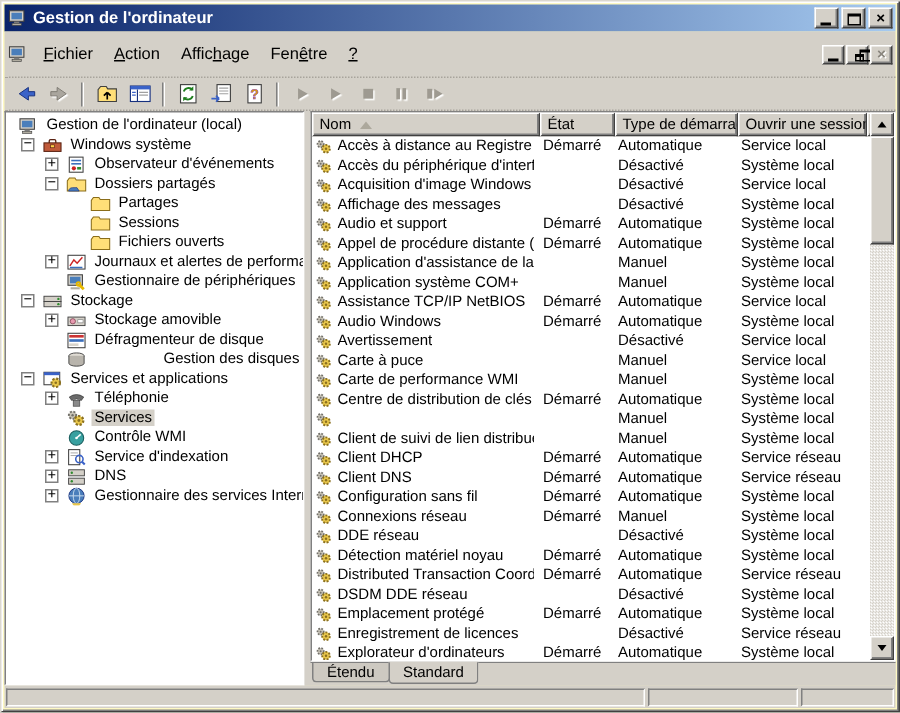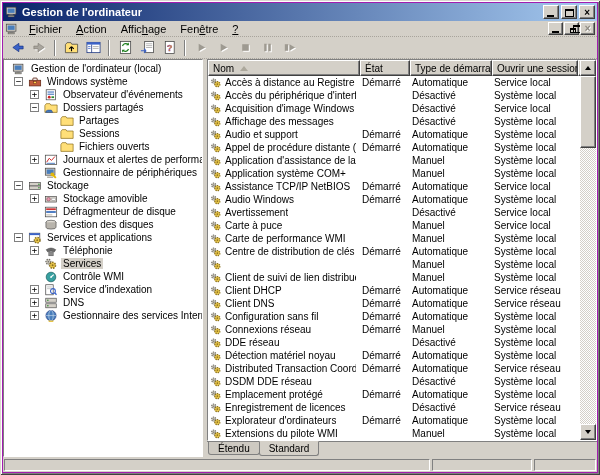--- a/index.html
+++ b/index.html
@@ -1,36 +1,36 @@
 <!DOCTYPE html>
 <html><head>
 <meta charset="utf-8">
 <style>
   *{box-sizing:border-box;margin:0;padding:0}
   html,body{width:600px;height:475px;overflow:hidden}
   body{font-family:"Liberation Sans",sans-serif;background:#d4d0c8;font-size:11px;color:#000}
-  .window{width:600px;height:475px;background:#a21caf;padding:3px;display:flex;flex-direction:column;
+  .window{width:600px;height:475px;background:#fef9c3;padding:3px;display:flex;flex-direction:column;
     box-shadow:inset 1px 1px 0 #dcd8d0, inset -1px -1px 0 #404040, inset 2px 2px 0 #fff, inset -2px -2px 0 #808080}
   
   .titlebar{flex:0 0 18px;height:18px;background:linear-gradient(90deg,#0a246a,#a6caf0);display:flex;align-items:center;padding:0 2px;gap:3px}
   .ticon{width:14px;height:14px;flex:0 0 14px}
   .ticon svg,.micon svg{width:14px;height:14px;display:block}
   .ttext{flex:1;color:#fff;font-weight:bold;font-size:11px;white-space:nowrap;overflow:hidden}
   .tbtns{display:flex;gap:2px}
   .wbtn,.cbtn{background:#d4d0c8;border:1px solid;border-color:#fff #404040 #404040 #fff;box-shadow:inset -1px -1px 0 #808080;padding:0;position:relative;font-family:inherit;cursor:default}
   .wbtn{width:16px;height:14px}
   .cbtn{width:15px;height:13px}
   .g-min{display:block;width:7px;height:2px;background:#000;margin:8px auto 0 3px}
   .g-max{display:block;width:9px;height:8px;border:1px solid #000;border-top:2px solid #000;margin:1px auto 0}
   .g-close{display:block;font-size:10px;font-weight:bold;line-height:11px;text-align:center}
   .g-restore{display:block;width:6px;height:5px;border:1px solid #000;border-top:2px solid #000;margin:4px auto 0 5px;position:relative;background:#d4d0c8}
   .g-restore::before{content:"";position:absolute;top:-5px;left:2px;width:6px;height:5px;border:1px solid #000;border-top:2px solid #000}
   .disabled-glyph{color:#8a867e;text-shadow:1px 1px 0 #fff}
   
-  .menubar{flex:0 0 16px;height:16px;display:flex;align-items:center;padding:0 2px;border-bottom:1px dotted #a8a49c;background:#d4d0c8}
+  .menubar{flex:0 0 16px;height:16px;display:flex;align-items:center;padding:15px 2px;border-bottom:1px dotted #a8a49c;background:#d4d0c8}
   .micon{width:14px;height:14px;margin-right:3px}
   .menus{display:flex}
   .menu-item{font-size:11px;padding:1px 7px;white-space:nowrap}
   .childbtns{margin-left:auto;display:flex;gap:1px}
   
   .toolbar{flex:0 0 22px;height:22px;display:flex;align-items:center;padding:0 3px;border-bottom:1px dotted #a8a49c;background:#d4d0c8}
   .tbtn{width:22px;height:20px;background:transparent;border:none;display:flex;align-items:center;justify-content:center;padding:0}
   .tbicon{width:15px;height:15px;display:block}
   .tbicon svg{width:15px;height:15px;display:block}
   .tbtn.disabled .tbicon{filter:drop-shadow(1px 1px 0 #fff)}
@@ -365,21 +365,21 @@
           <span class="ticn">
             <svg viewBox="0 0 16 16" xmlns="http://www.w3.org/2000/svg">
               <rect x="1.5" y="2.5" width="13" height="11" fill="#fff" stroke="#404040" stroke-width="0.8"></rect>
               <rect x="2.5" y="3.8" width="11" height="2" fill="#cc3333"></rect>
               <rect x="2.5" y="7" width="11" height="2" fill="#3a6ebb"></rect>
               <rect x="2.5" y="10.2" width="7" height="2" fill="#d8d4cc"></rect>
             </svg>
           </span>
           <span class="tlabel">Défragmenteur de disque</span>
         </div>
-        <div class="trow" style="padding-left: 40px;">
+        <div class="trow" style="padding-left: 40px; gap: 46px;">
           <span class="ticn">
             <svg viewBox="0 0 16 16" xmlns="http://www.w3.org/2000/svg">
               <ellipse cx="8" cy="4.8" rx="5.8" ry="2.2" fill="#e0dcd4" stroke="#404040" stroke-width="0.7"></ellipse>
               <path d="M2.2 4.8 V10.5 a5.8 2.2 0 0 0 11.6 0 V4.8" fill="#b8b4ac" stroke="#404040" stroke-width="0.7"></path>
             </svg>
           </span>
           <span class="tlabel">Gestion des disques</span>
         </div>
         <div class="trow" style="padding-left: 10px;">
           <span class="exp">−</span>

